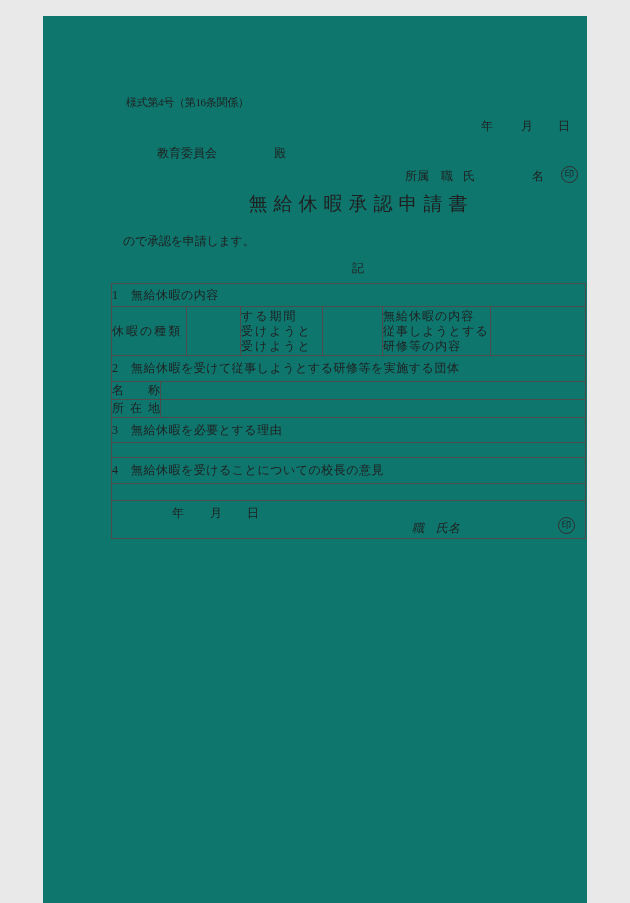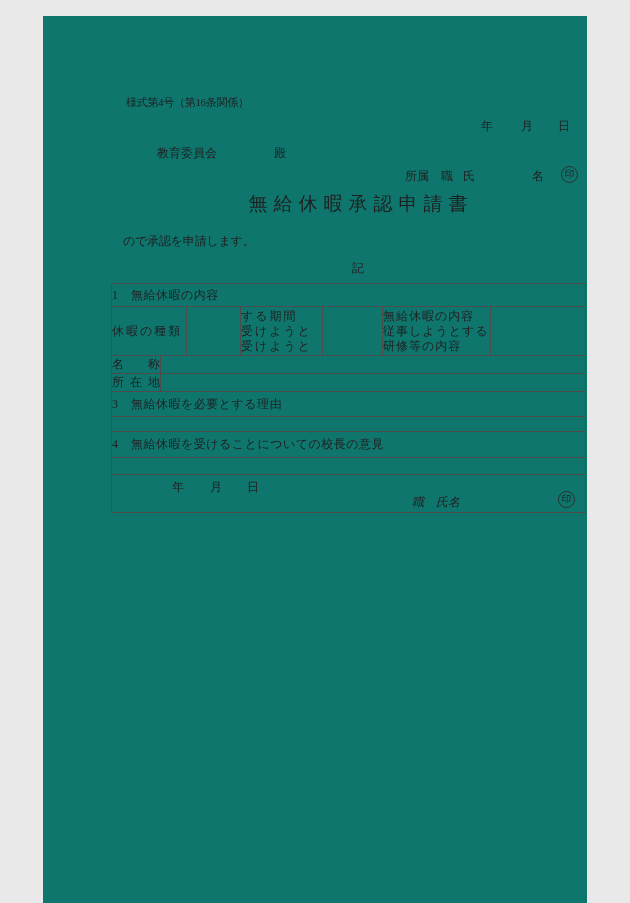--- a/index.html
+++ b/index.html
@@ -116,20 +116,23 @@
       </td>
       <td></td>
       <td class="cell-mlabel cell-mlabel2">
         <div class="ln">無給休暇の内容</div>
         <div class="ln">従事しようとする</div>
         <div class="ln">研修等の内容</div>
       </td>
       <td></td>
     </tr>
 
+    <tr style="height:26px">
+      <td class="heading" colspan="7">2　無給休暇を受けて従事しようとする研修等を実施する団体</td>
+    </tr>
 
     <tr style="height:15px">
       <td class="spread">
         <div class="flex">
           <span>名</span>
           <span>称</span>
         </div>
       </td>
       <td colspan="6"></td>
     </tr>

